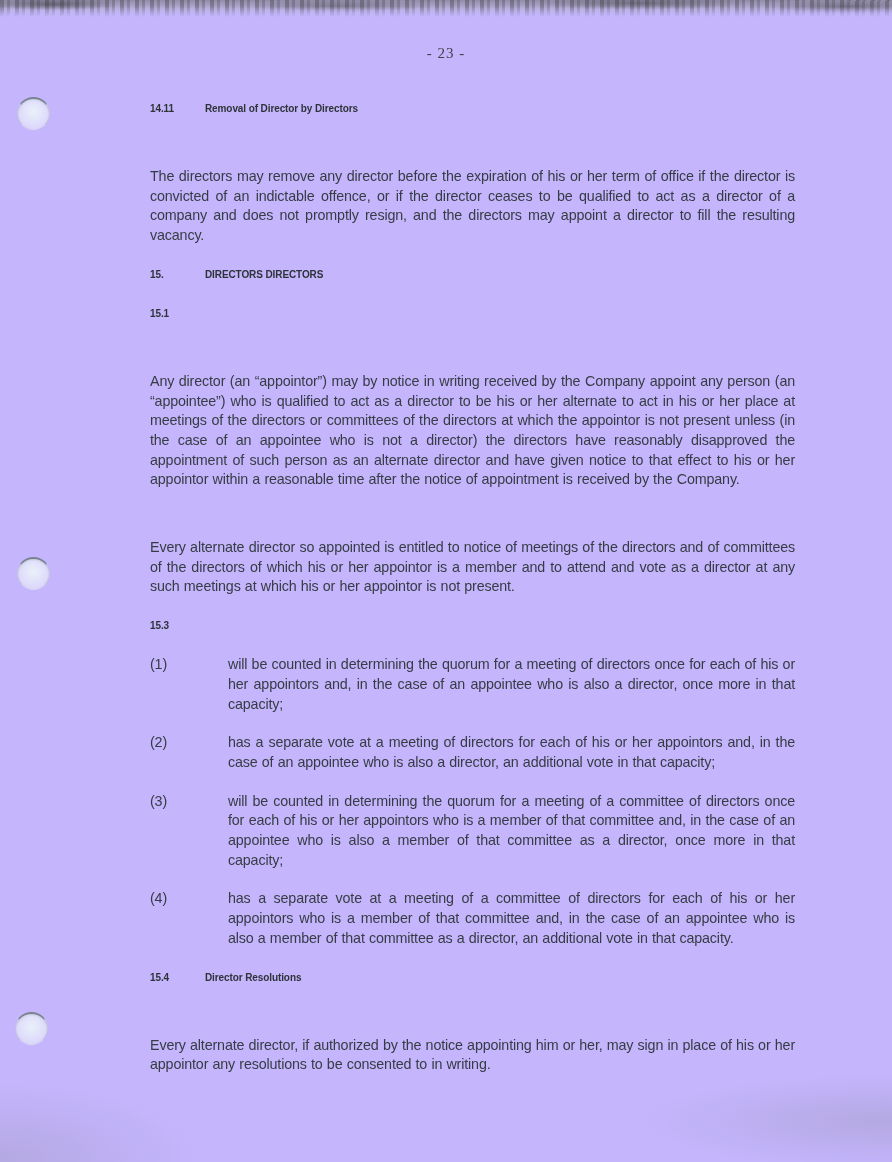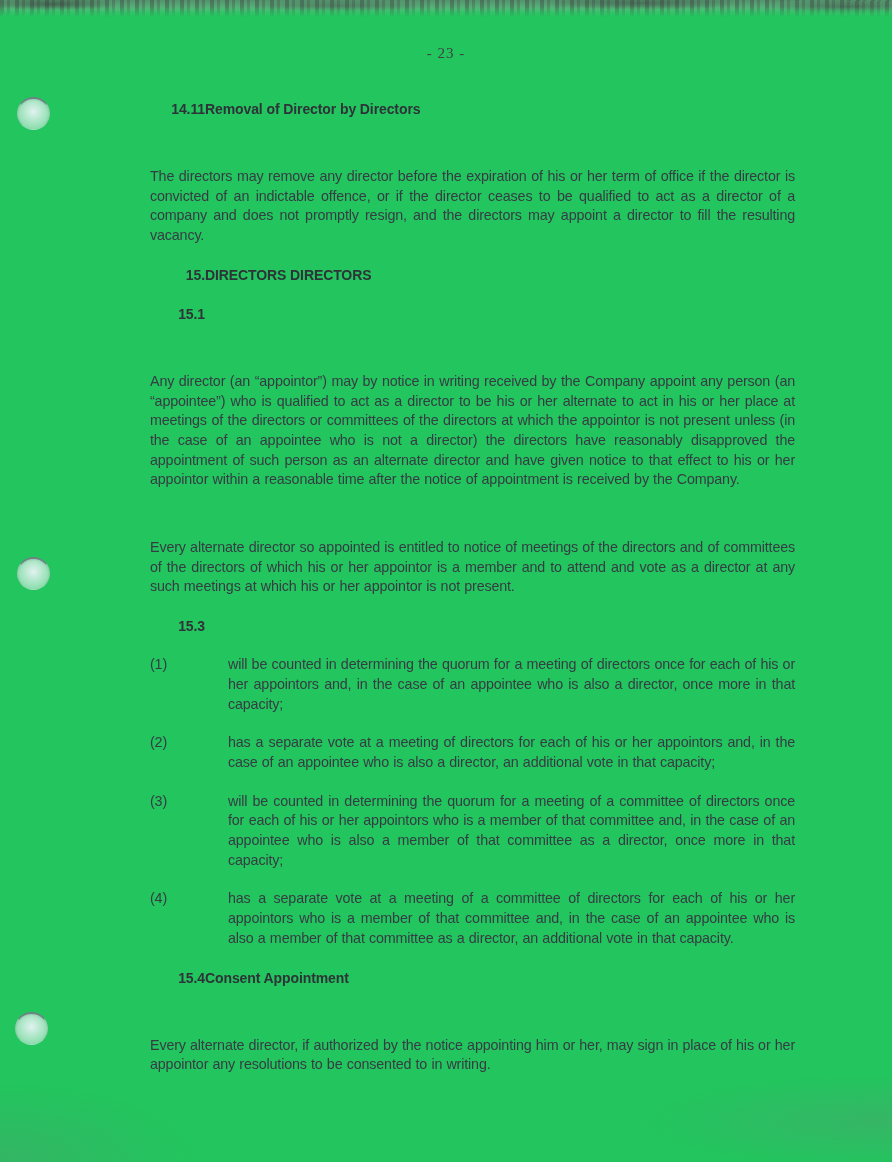--- a/index.html
+++ b/index.html
@@ -1,19 +1,19 @@
 <!DOCTYPE html>
 <html><head>
 <meta charset="utf-8">
 <style>
   html,body{margin:0;padding:0;background:#e9e9e9;}
   .page{
     position:relative;
     width:892px;height:1162px;
-    background:#22c55e;
+    background:#c4b5fd;
     overflow:hidden;
     font-family:"Liberation Sans",sans-serif;
     color:#363c43;
   }
   
   .scan-top{
     position:absolute;top:0;left:0;right:0;height:17px;
     background:
       radial-gradient(ellipse 90px 9px at 6% 25%, rgba(55,55,57,.55), transparent 70%),
       radial-gradient(ellipse 120px 8px at 38% 35%, rgba(70,70,72,.40), transparent 75%),
@@ -52,23 +52,22 @@
     font-family:"Liberation Serif",serif;
     font-size:15px;color:#3f4246;letter-spacing:1px;
   }
   .content{
     position:absolute;left:150px;top:99px;width:645px;
   }
   .content > *{margin:19px 0 0;}
   .content > *:first-child{margin-top:0;}
   .hd{
     display:flex;
-    font-weight:bold;font-size:14px;line-height:20px;color:#2e3338;
+    font-weight:bold;font-size:10px;line-height:20px;color:#2e3338;
     letter-spacing:-0.1px;
-    text-align:right;
   }
   .hd .num{flex:none;width:55px;}
   .para{
     font-size:14.3px;line-height:19.7px;
     letter-spacing:-0.15px;word-spacing:0.4px;
     text-align:justify;
     margin-top:48px;
   }
   .li{display:flex;}
   .li .marker{
@@ -129,21 +128,21 @@
       <span class="marker">(3)</span>
       <span class="litext">will be counted in determining the quorum for a meeting of a committee of directors once for each of his or her appointors who is a member of that committee and, in the case of an appointee who is also a member of that committee as a director, once more in that capacity;</span>
     </div>
     <div class="li">
       <span class="marker">(4)</span>
       <span class="litext">has a separate vote at a meeting of a committee of directors for each of his or her appointors who is a member of that committee and, in the case of an appointee who is also a member of that committee as a director, an additional vote in that capacity.</span>
     </div>
 
     <div class="hd">
       <span class="num">15.4</span>
-      <span class="ttl">Consent Appointment</span>
+      <span class="ttl">Director Resolutions</span>
     </div>
     <p class="para">Every alternate director, if authorized by the notice appointing him or her, may sign in place of his or her appointor any resolutions to be consented to in writing.</p>
 
   </div>
 
   <div class="scan-bl"></div>
   <div class="scan-br"></div>
 </div>
 
 </body></html>

